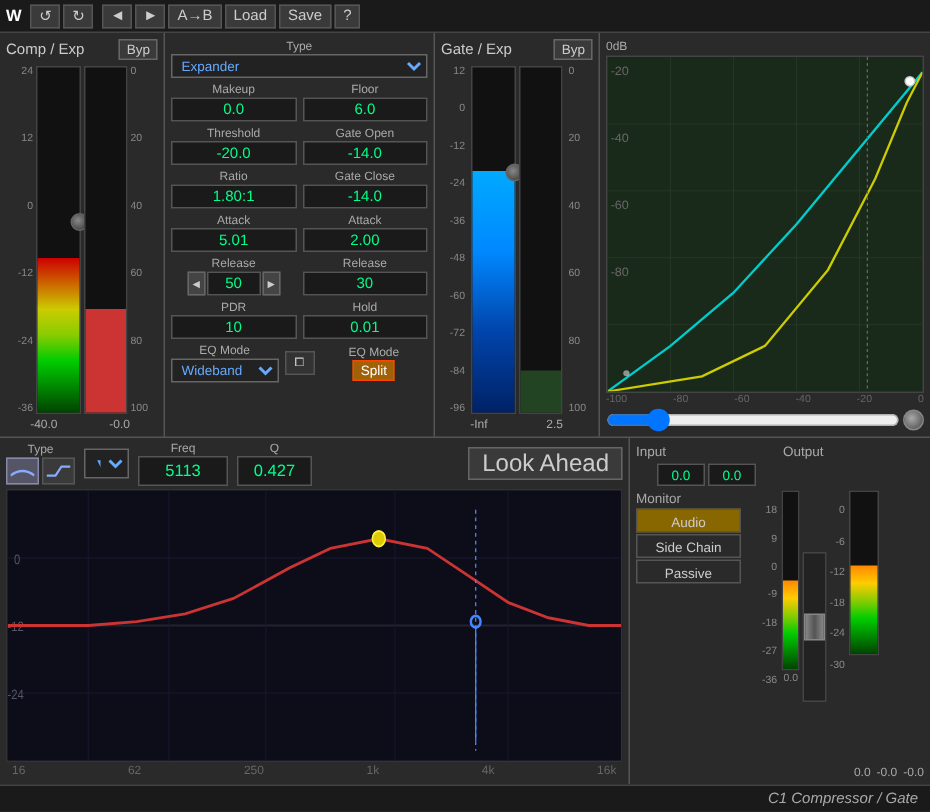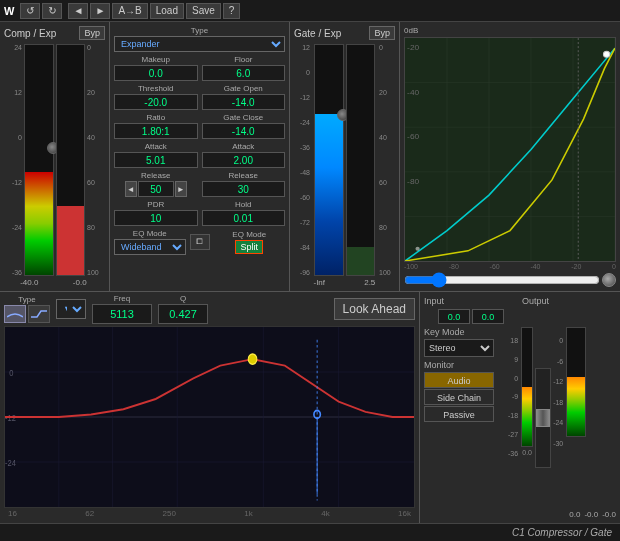--- a/index.html
+++ b/index.html
@@ -213,21 +213,21 @@
     .ctrl-select-dark {
       background: #222;
       border: 1px solid #666;
       color: #66aaff;
       font-size: 9px;
       width: 100%;
       height: 16px;
       padding: 0 2px;
     }
     .ctrl-btn-red {
-      background: #15803d;
+      background: #a16207;
       border: 1px solid #ff4400;
       color: #fff;
       font-size: 9px;
       padding: 1px 4px;
       cursor: pointer;
       height: 16px;
       flex: 1;
       text-align: right;
     }
     .ctrl-btn-dark {
@@ -388,21 +388,21 @@
       text-align: center;
       width: 50px;
       height: 20px;
       padding: 1px;
     }
     .look-ahead-btn {
       background: #3a3a3a;
       border: 1px solid #666;
       color: #ccc;
       padding: 2px 8px;
-      font-size: 12px;
+      font-size: 16px;
       cursor: pointer;
       height: 22px;
       margin-left: auto;
     }
     .eq-graph {
       flex: 1;
       background: #0d0d1a;
       border: 1px solid #333;
       position: relative;
       overflow: hidden;
@@ -815,26 +815,20 @@
 
         <div style="display:flex;flex-direction:column;align-items:center;flex:1;">
           <div style="font-size:9px;color:#aaa;margin-bottom:3px;align-self:flex-start;">Output</div>
         </div>
       </div>
 
       <div style="display:flex;gap:4px;flex:1;">
 
         <div style="display:flex;flex-direction:column;gap:3px;width:80px;">
           <div>
-            <div style="font-size:9px;color:#aaa;margin-bottom:2px;">Key Mode</div>
-            <select class="key-mode-select">
-              <option>Stereo</option>
-            </select>
-          </div>
-          <div>
             <div style="font-size:9px;color:#aaa;margin-bottom:2px;">Monitor</div>
             <button class="monitor-btn active">Audio</button>
             <button class="monitor-btn inactive">Side Chain</button>
             <button class="monitor-btn inactive">Passive</button>
           </div>
         </div>
 
         <div style="display:flex;gap:2px;flex:1;">
 
           <div style="font-size:7px;color:#888;display:flex;flex-direction:column;justify-content:space-between;text-align:right;padding-right:1px;height:120px;margin-top:10px;">

